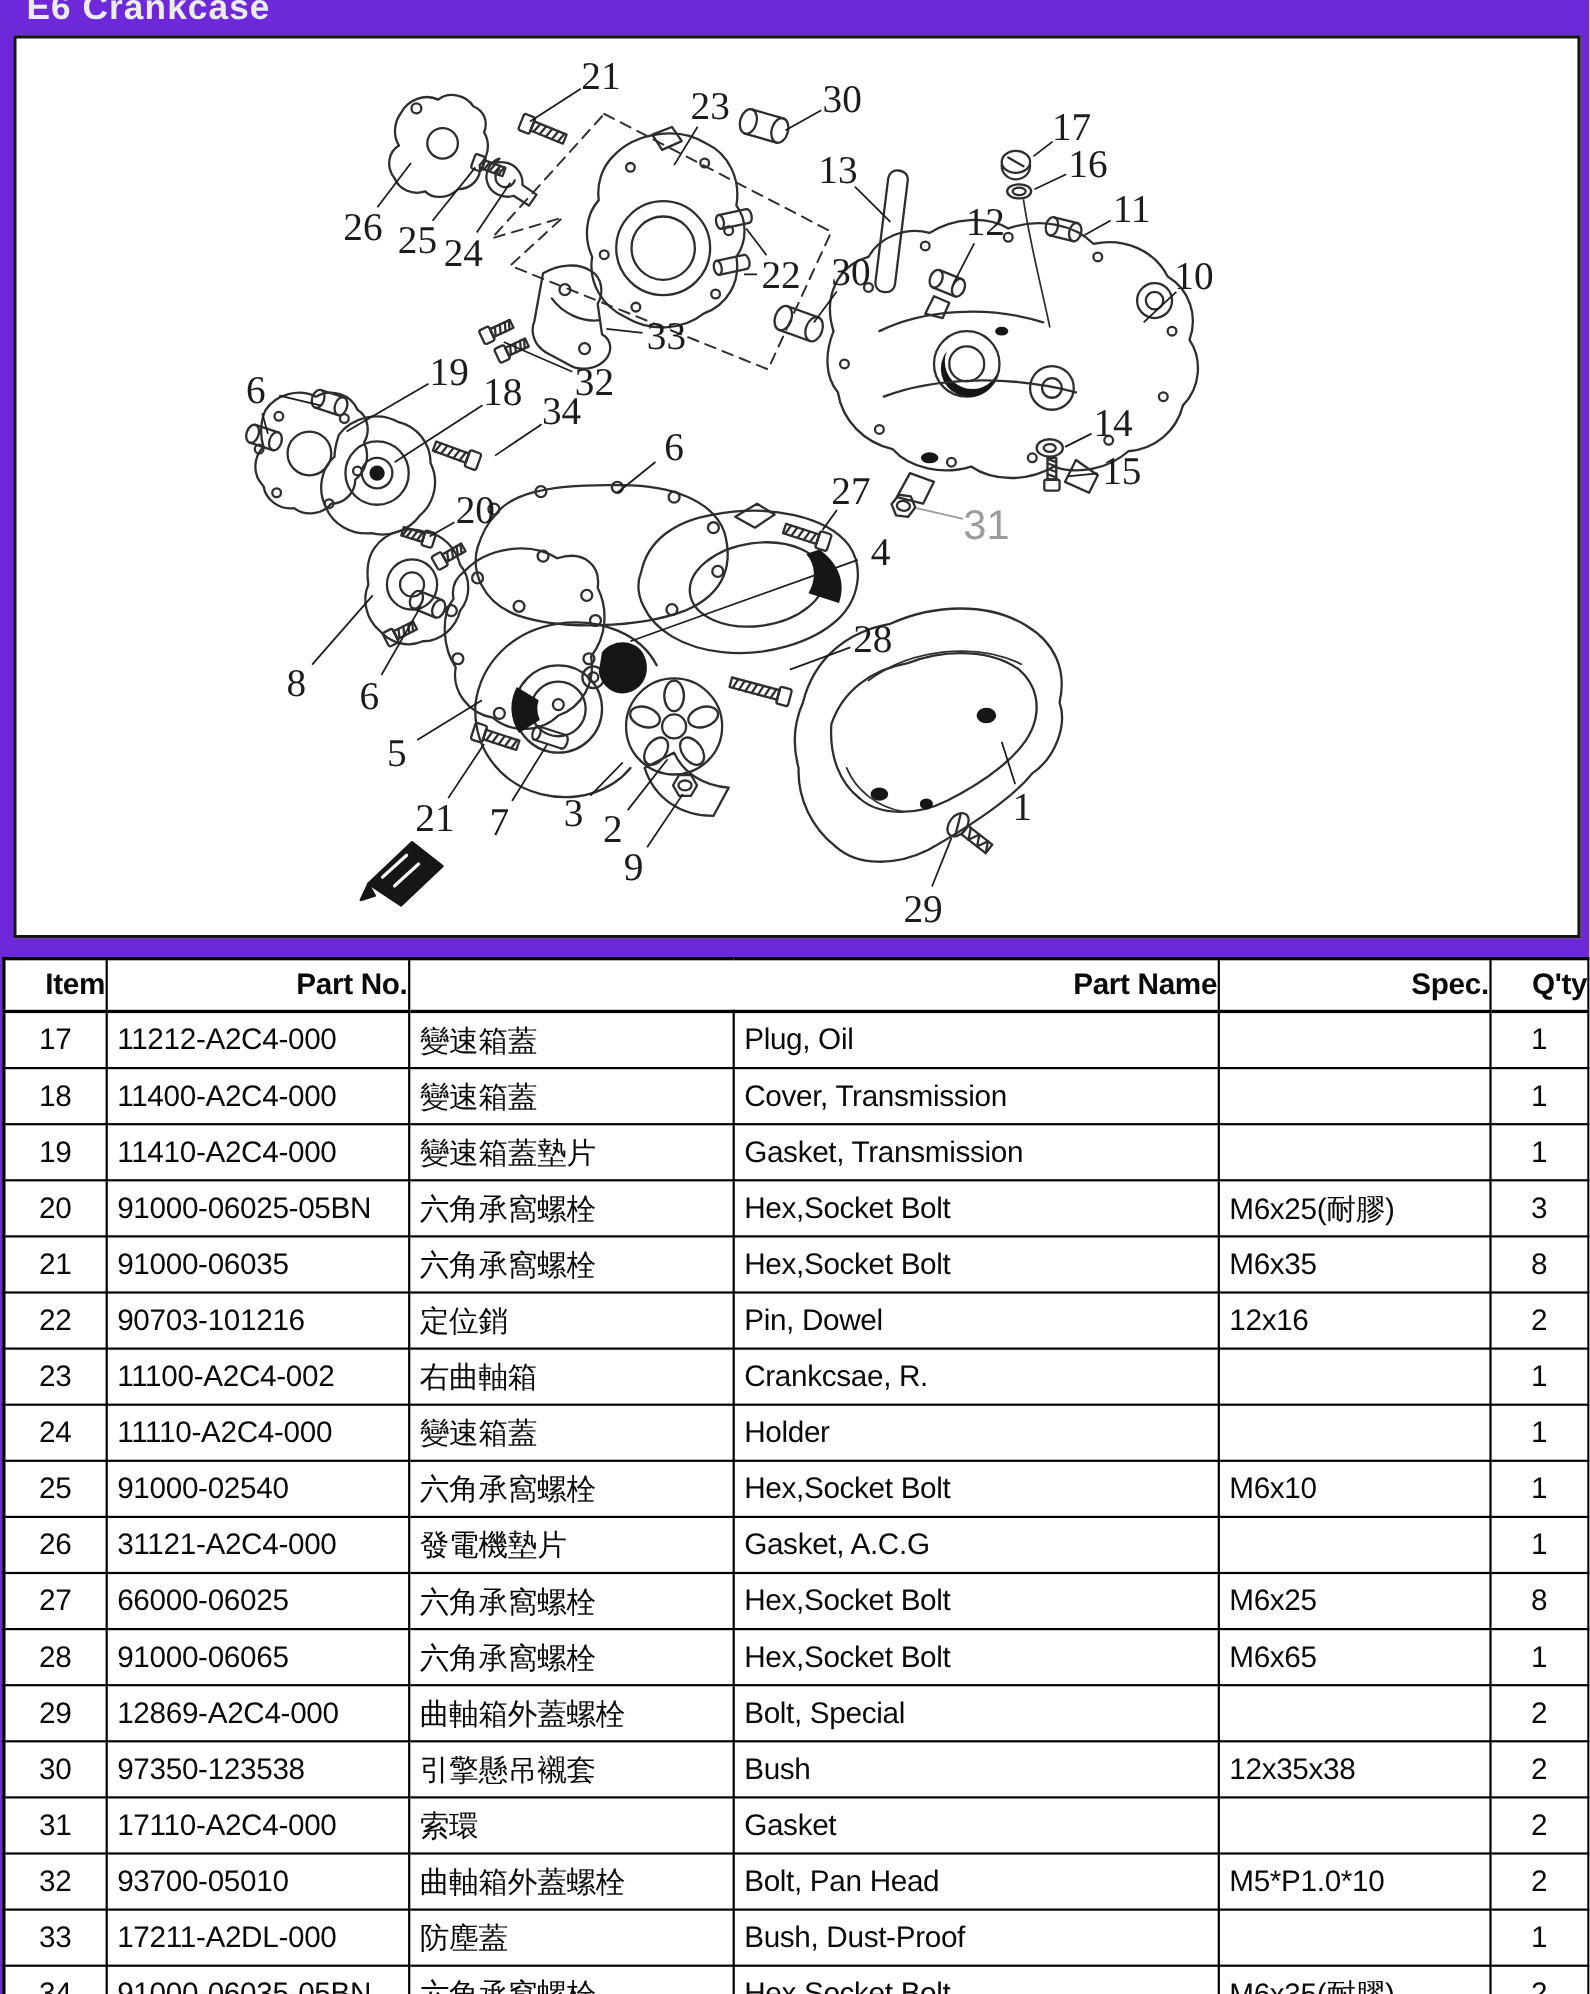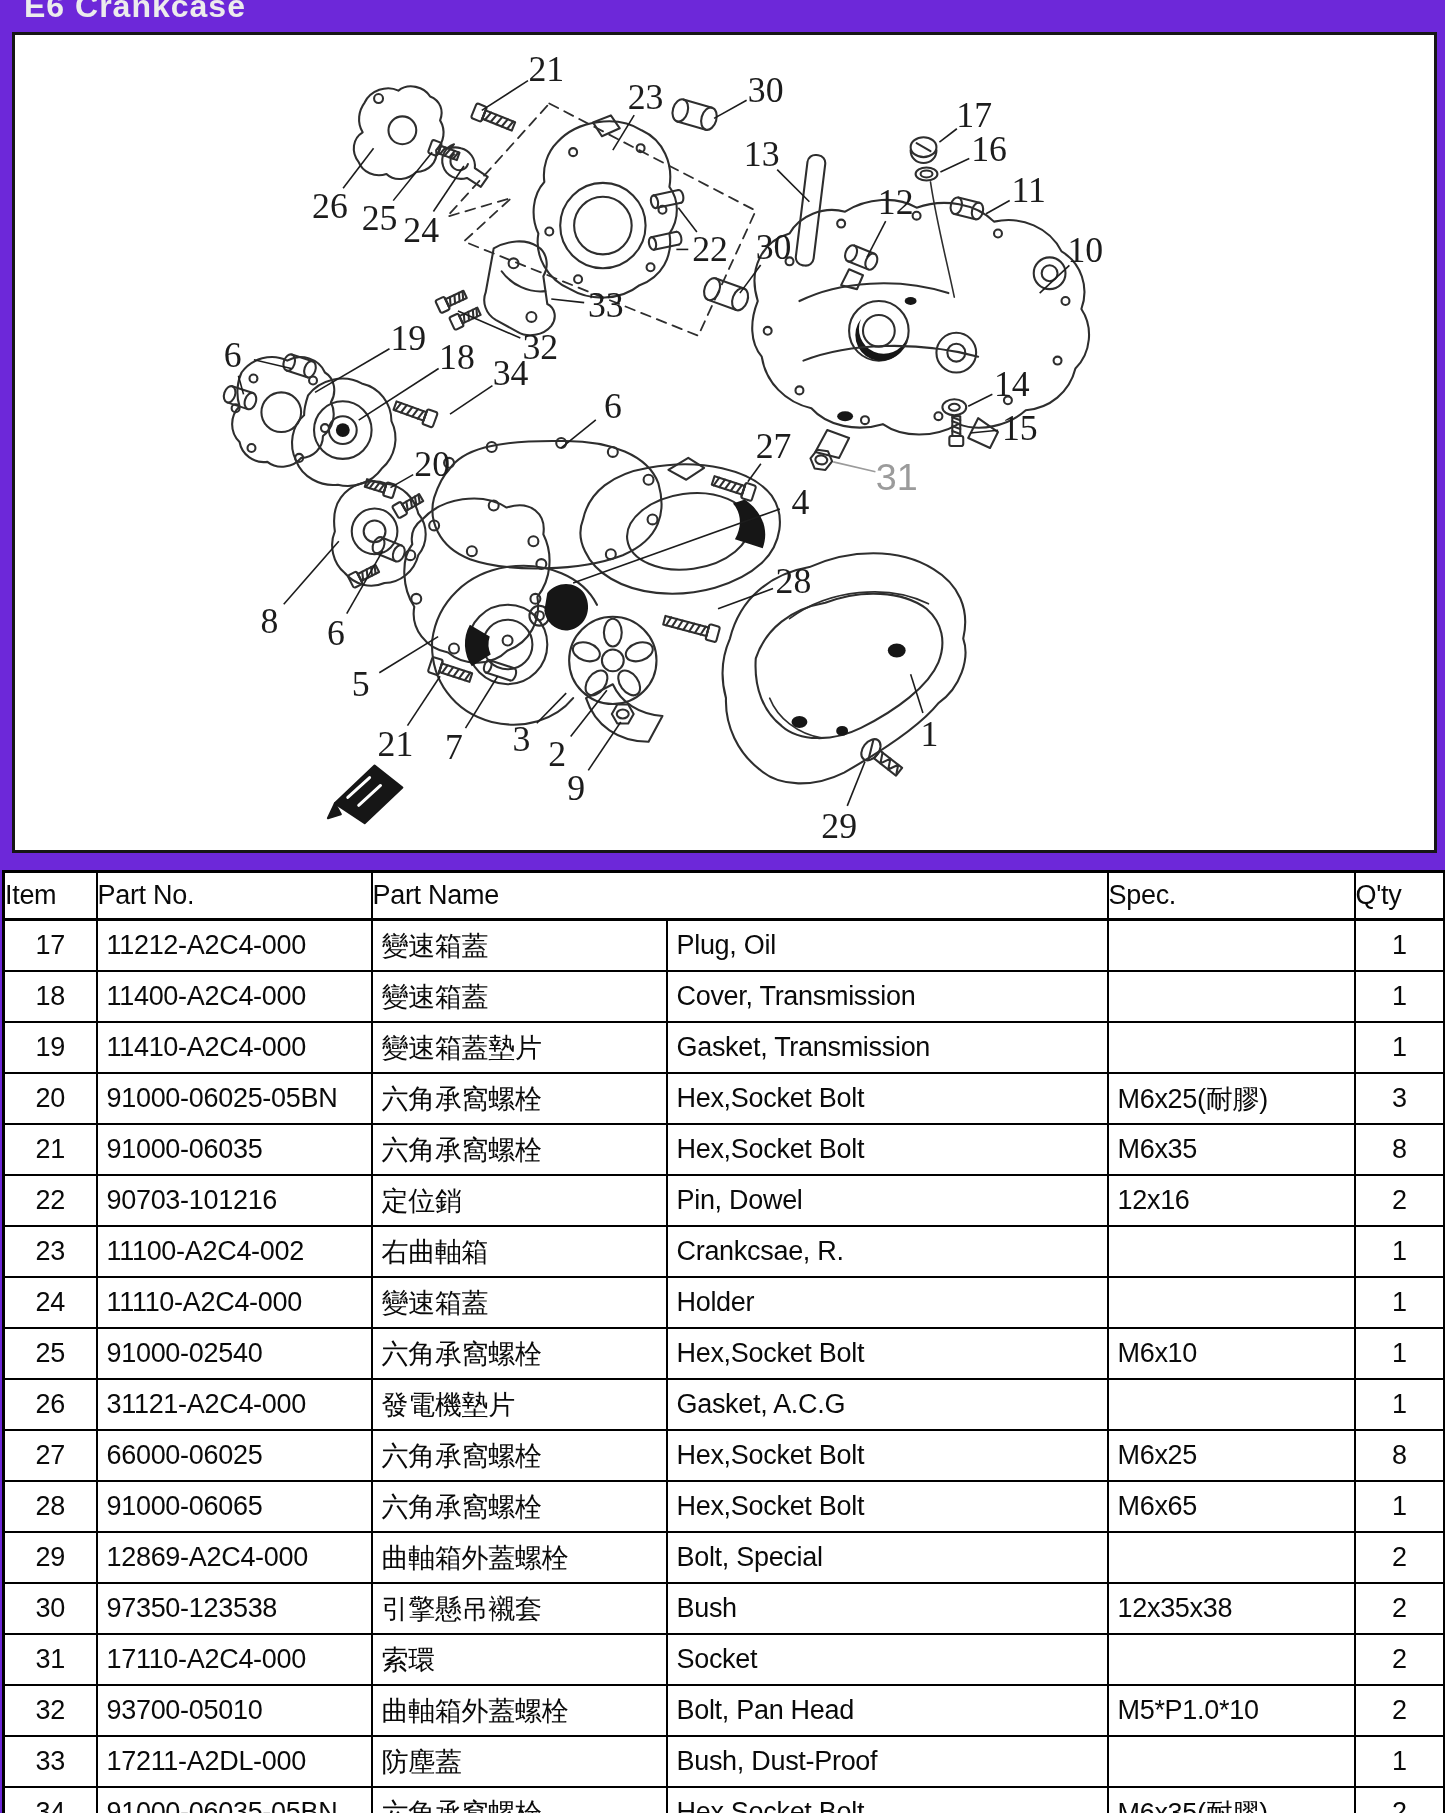--- a/index.html
+++ b/index.html
@@ -8,21 +8,21 @@
   .watermark{position:absolute;left:24px;top:-12px;font-size:32px;font-weight:bold;
              color:#ececec;letter-spacing:1px;}
   .diagram{position:absolute;left:12px;top:32px;width:1425px;height:821px;
            border:3px solid #161616;box-sizing:border-box;background:#fff;}
   .diagram svg{width:100%;height:100%;display:block;}
   .art{stroke:#2e2e2e;stroke-width:2.1;fill:none;stroke-linecap:round;stroke-linejoin:round;}
   .parts-table{position:absolute;left:2px;top:870px;width:1441px;border-collapse:collapse;
                table-layout:fixed;background:#fff;border:3px solid #000;}
   .parts-table th,.parts-table td{border:2px solid #000;font-size:27px;letter-spacing:-0.3px;
                vertical-align:middle;white-space:nowrap;overflow:hidden;}
-  .parts-table th{font-weight:normal;text-align:left;height:45px;padding:0;border-bottom:3px solid #000;}
+  .parts-table th{font-weight:bold;text-align:right;height:45px;padding:0;border-bottom:3px solid #000;}
   .parts-table td{height:49px;padding:0 4px 0 9px;text-align:left;}
   .parts-table td.c{text-align:center;padding:0;}
 </style>
 </head>
 <body>
 
 <div id="page">
 
   <div class="watermark">E6 Crankcase</div>
 
@@ -455,21 +455,21 @@
           <td>97350-123538</td>
           <td>引擎懸吊襯套</td>
           <td>Bush</td>
           <td>12x35x38</td>
           <td class="c">2</td>
         </tr>
         <tr>
           <td class="c">31</td>
           <td>17110-A2C4-000</td>
           <td>索環</td>
-          <td>Socket</td>
+          <td>Gasket</td>
           <td></td>
           <td class="c">2</td>
         </tr>
         <tr>
           <td class="c">32</td>
           <td>93700-05010</td>
           <td>曲軸箱外蓋螺栓</td>
           <td>Bolt, Pan Head</td>
           <td>M5*P1.0*10</td>
           <td class="c">2</td>

